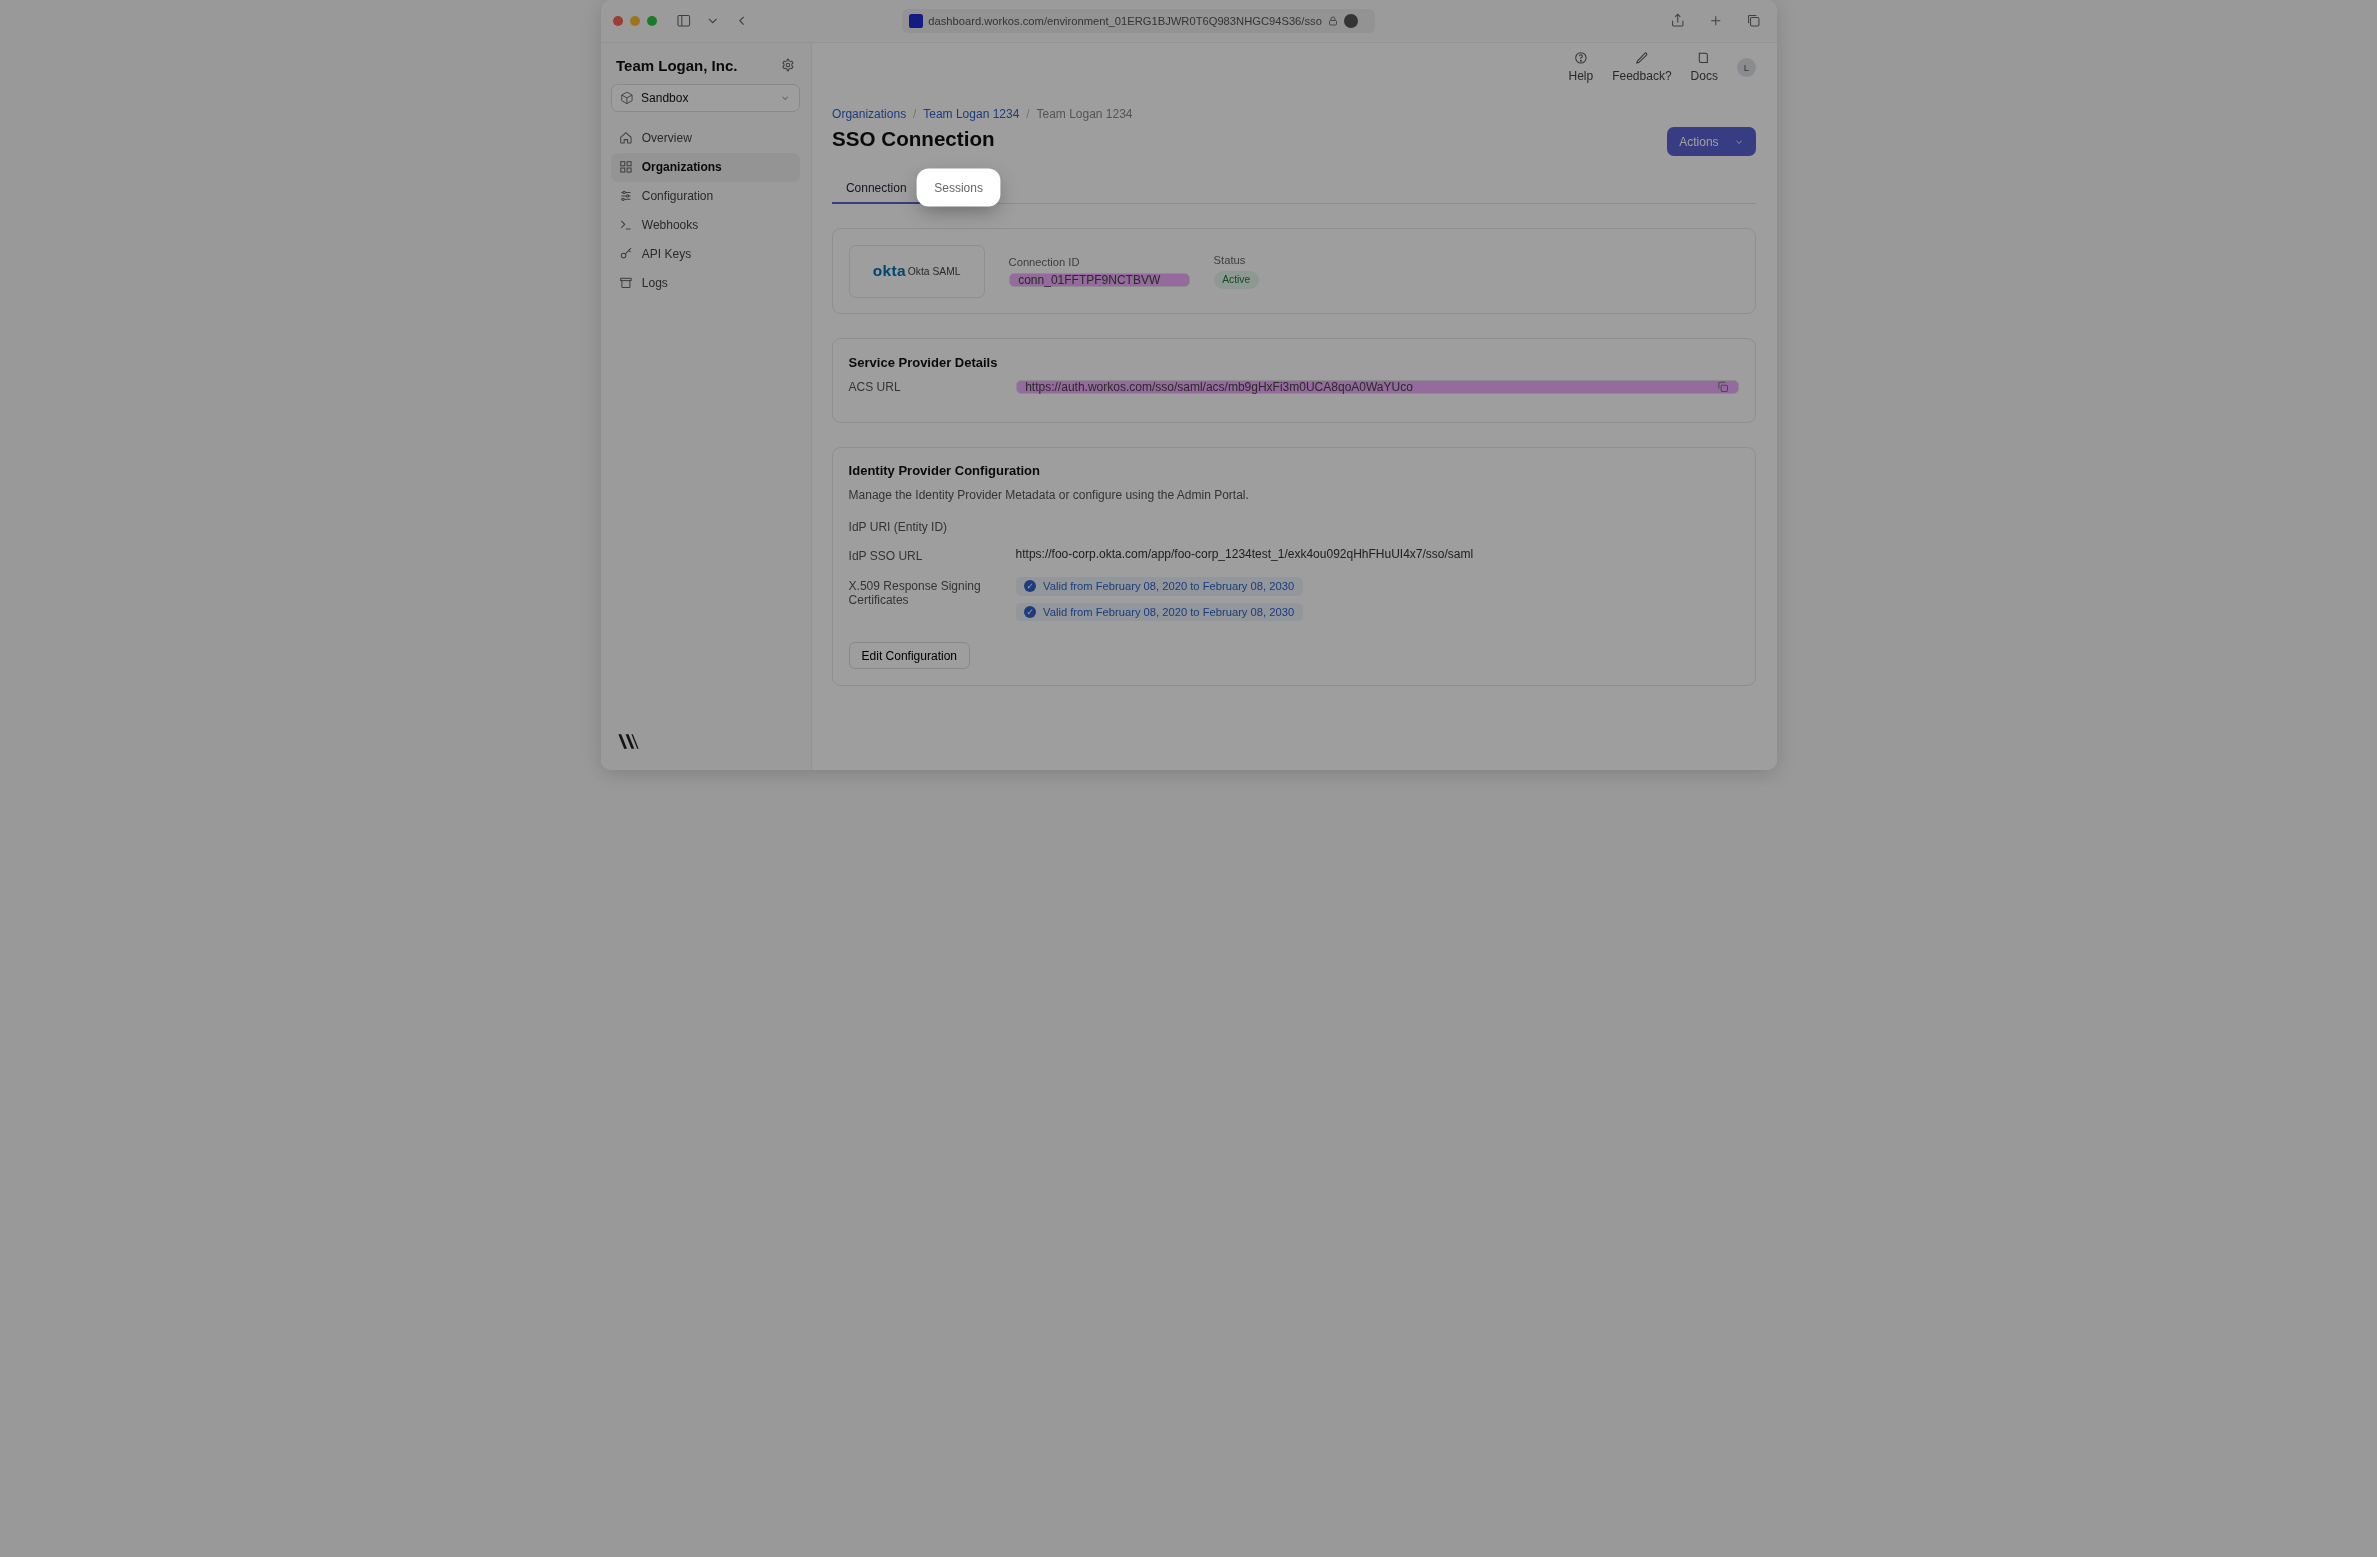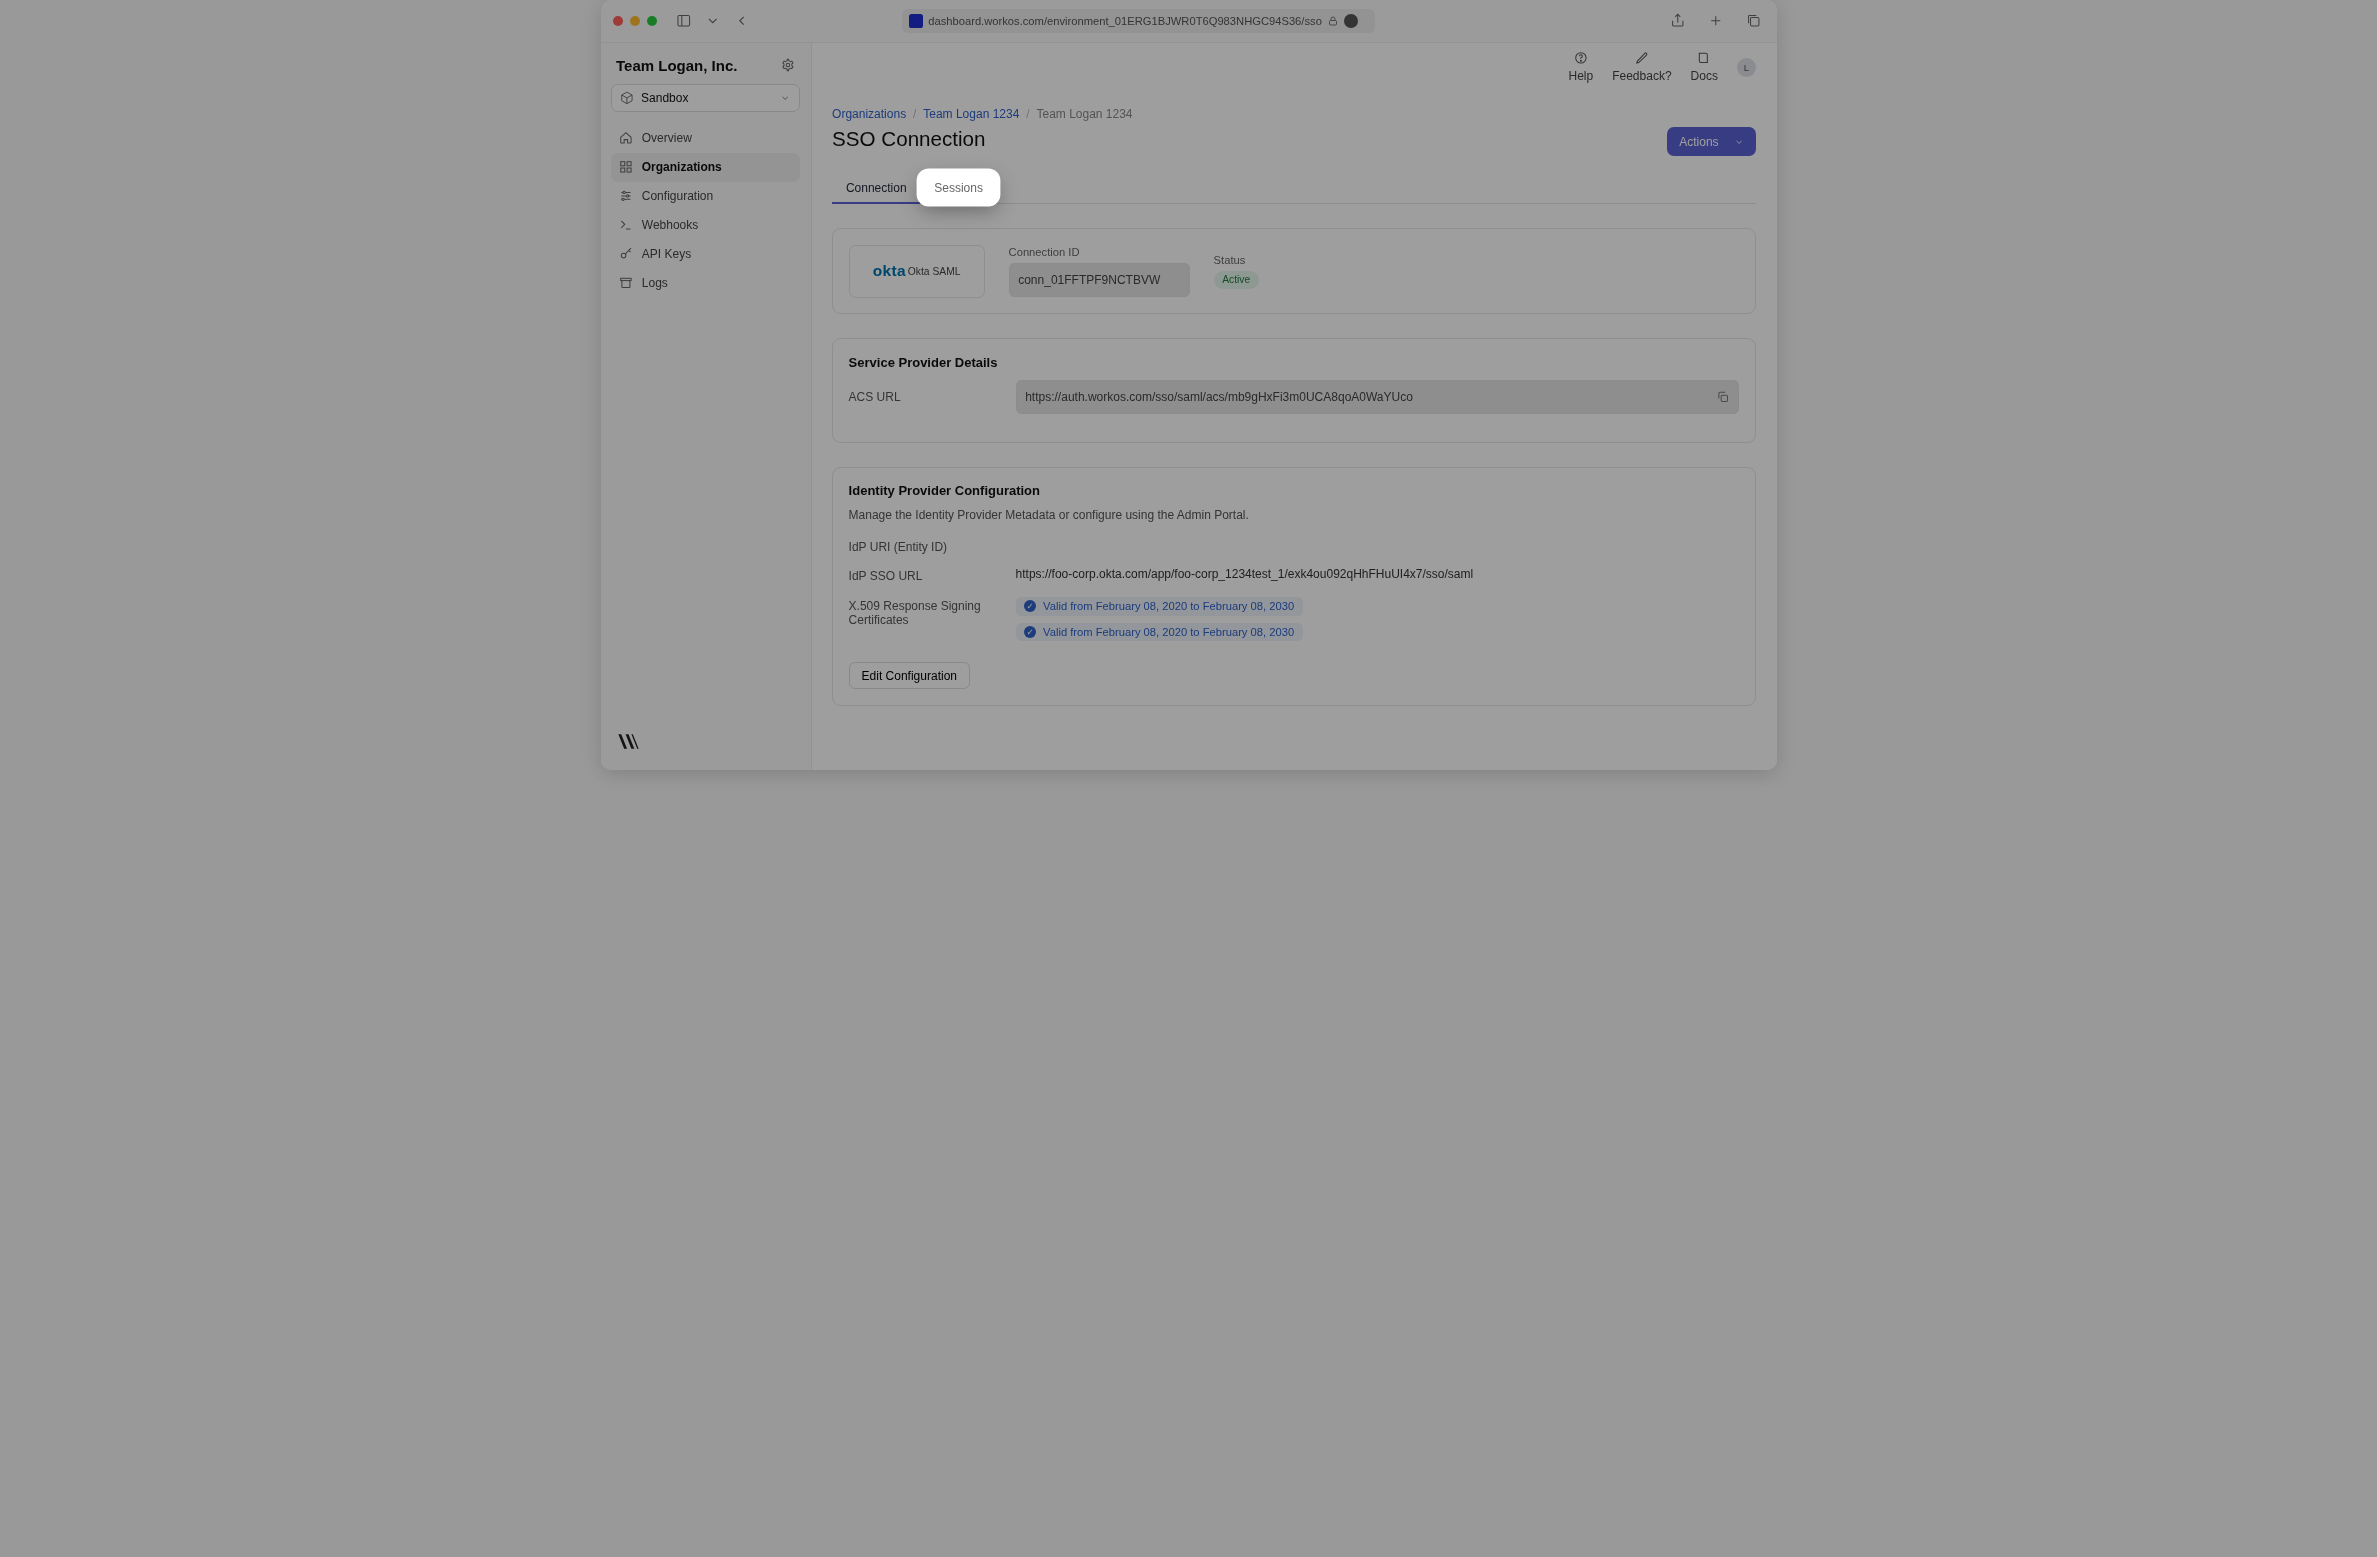--- a/index.html
+++ b/index.html
@@ -116,21 +116,21 @@
     position:absolute;
     top: 91px; left: 211px; right: 0; bottom:0;
     overflow-y:auto;
     padding: 15.5px 20.6px;
     background: #fff;
   }
   .crumbs { display:flex; gap:6.9px; align-items:center; color:#888; font-size:12px; margin-bottom:6.9px;}
   .crumbs a { color:#2f62c9; text-decoration:none;}
   .crumbs .sep { color:#bbb;}
   .page-head { display:flex; align-items:center; justify-content:space-between;}
-  h1.page-title { font-size:20.6px; font-weight:400; margin-bottom: 5.2px;}
+  h1.page-title { font-size:20.6px; font-weight:700; margin-bottom: 5.2px;}
   .actions-btn {
     background:#5b63d3; color:#fff; border:none; border-radius:6.9px;
     height:29px; padding:0 12px; display:flex;align-items:center; gap:15px; font-size:12px;
   }
 
   
   .tabs { display:flex; border-bottom:0.9px solid #e4e4e7; margin-top:15.5px; margin-bottom: 24px;}
   .tab {
     padding: 8.6px 13.8px;
     color:#666;
@@ -161,22 +161,22 @@
     display:flex; align-items:center; justify-content:center;
     gap:1.7px;
   }
   .okta-logo { font-weight:700; color:#0073b1; font-size:15.5px; letter-spacing:0.4px;}
   .provider-name { font-size:10.3px; color:#444;}
   .field-col { display:flex; flex-direction:column; gap:5.2px;}
   .field-label { font-size:11.2px; color:#666;}
   .copy-field {
     display:flex; align-items:center;
     border:0.9px solid #e3e3e7; border-radius:5.2px;
-    background:#e5e5e5;
-    height:34px; padding:0 8.6px; gap:6.9px;
+    background:#f0abfc;
+    height:14px; padding:0 8.6px; gap:6.9px;
     color:#444; font-size:12px;
   }
   .copy-field input {
     border:none; background:transparent; outline:none; flex:1; font-size:12px; color:#444;
     font-family: inherit;
   }
   .status-pill {
     background:#e6f7ed; color:#1f7a3a; font-size:10.3px; font-weight:500;
     padding:3.4px 8.6px; border-radius:859px;
   }

